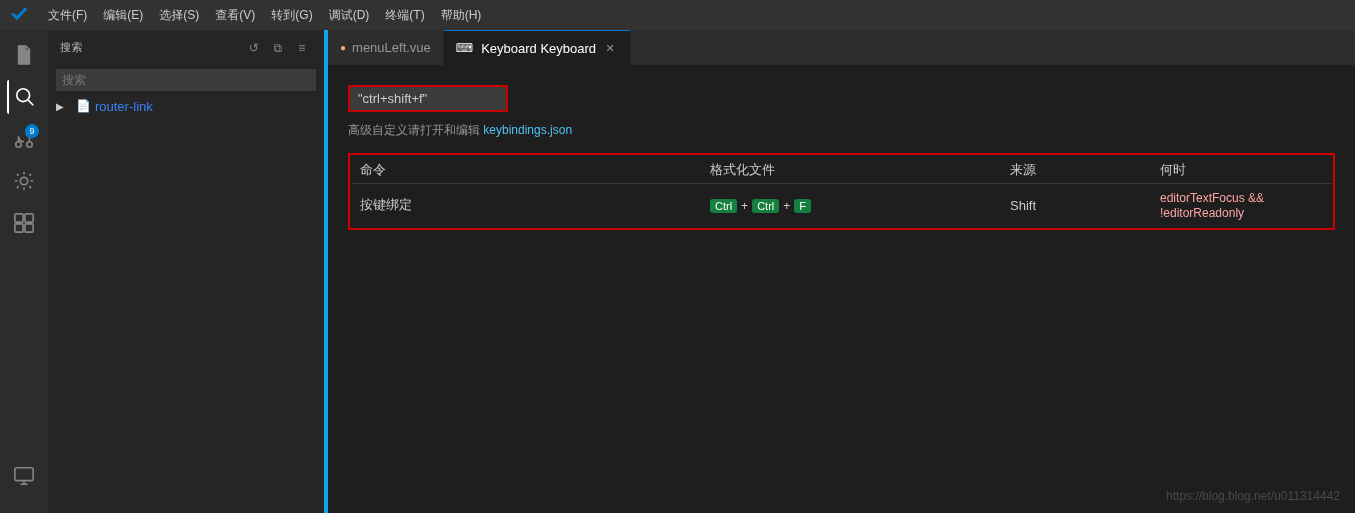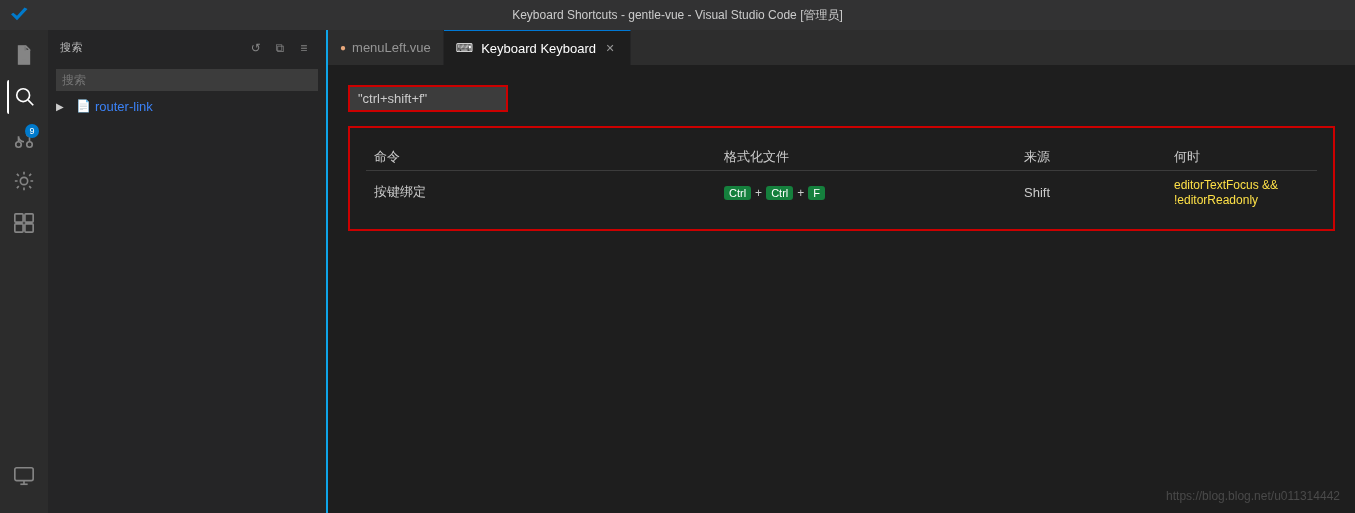--- a/index.html
+++ b/index.html
@@ -99,21 +99,21 @@
       padding: 0 2px;
     }
 
     
     .sidebar {
       width: 280px;
       background: #252526;
       display: flex;
       flex-direction: column;
       flex-shrink: 0;
-      border-right: 2px solid #0ea5e9;
+      border-right: 4px solid #0ea5e9;
     }
     .sidebar-header {
       height: 35px;
       display: flex;
       align-items: center;
       padding: 0 12px;
       font-size: 11px;
       color: #bbbbbb;
       text-transform: uppercase;
       letter-spacing: 0.5px;
@@ -238,21 +238,21 @@
       font-size: 12px;
       color: #969696;
     }
     .advanced-hint a {
       color: #4fc3f7;
       text-decoration: none;
     }
 
     .shortcuts-table-wrapper {
       border: 2px solid #cc0000;
-      padding: 16px;
+      padding: 2px;
       margin-top: 4px;
     }
 
     .shortcuts-table {
       width: 100%;
       border-collapse: collapse;
     }
     .shortcuts-table th {
       text-align: left;
       color: #cccccc;
@@ -284,21 +284,21 @@
       border-radius: 3px;
       font-size: 11px;
     }
     .key.blue { background: #15803d; }
     .key-plus {
       color: #cccccc;
       font-size: 12px;
     }
 
     .when-text {
-      color: #fde047;
+      color: #fca5a5;
       font-size: 12px;
     }
 
     
     .watermark {
       position: absolute;
       bottom: 10px;
       right: 15px;
       color: #4a4a4a;
       font-size: 12px;
@@ -306,21 +306,30 @@
   </style>
 </head>
 <body>
 
 <div class="title-bar">
   <div class="vscode-icon">
     <svg width="18" height="18" viewBox="0 0 18 18">
       <path d="M13.5 1.5L6 9.75 2.25 6.75 0 8.25 6 14.25 16.5 3z" fill="#007acc"></path>
     </svg>
   </div>
-  <span>Keyboard Shortcuts - gentle-vue - Visual Studio Code [管理员]</span>
+  <div class="menu-bar">
+    <div class="menu-item">文件(F)</div>
+    <div class="menu-item">编辑(E)</div>
+    <div class="menu-item">选择(S)</div>
+    <div class="menu-item">查看(V)</div>
+    <div class="menu-item">转到(G)</div>
+    <div class="menu-item">调试(D)</div>
+    <div class="menu-item">终端(T)</div>
+    <div class="menu-item">帮助(H)</div>
+  </div>
 </div>
 
 <div class="main-layout">
 
   <div class="activity-bar">
     <div class="activity-icon">
       <svg width="22" height="22" viewBox="0 0 24 24" fill="currentColor">
         <path d="M6 2h8l4 4v16H6V2zm7 0v5h5M9 13h6M9 16h6M9 10h3"></path>
         <path fill="none" stroke="currentColor" stroke-width="1.5" d="M6 2h8l4 4v16H6V2zM14 2v5h5M9 13h6M9 16h6M9 10h3"></path>
       </svg>
@@ -397,20 +406,24 @@
       </div>
     </div>
 
     <div class="editor-content">
       <div class="ks-container">
 
         <div style="border: 2px solid #cc0000; display: inline-block; width: 160px;">
           <input type="text" class="ks-search-input" value="&quot;ctrl+shift+f&quot;" style="background: rgb(60, 60, 60); border: none; color: rgb(204, 204, 204); padding: 4px 8px; font-size: 13px; width: 100%; outline: none;">
         </div>
 
+        <div class="advanced-hint">
+          <span>高级自定义请打开和编辑 </span>
+          <a href="#">keybindings.json</a>
+        </div>
 
         <div class="shortcuts-table-wrapper">
           <table class="shortcuts-table">
             <thead>
               <tr>
                 <th class="col-command">命令</th>
                 <th class="col-keybinding">格式化文件</th>
                 <th class="col-source">来源</th>
                 <th class="col-when">何时</th>
               </tr>

